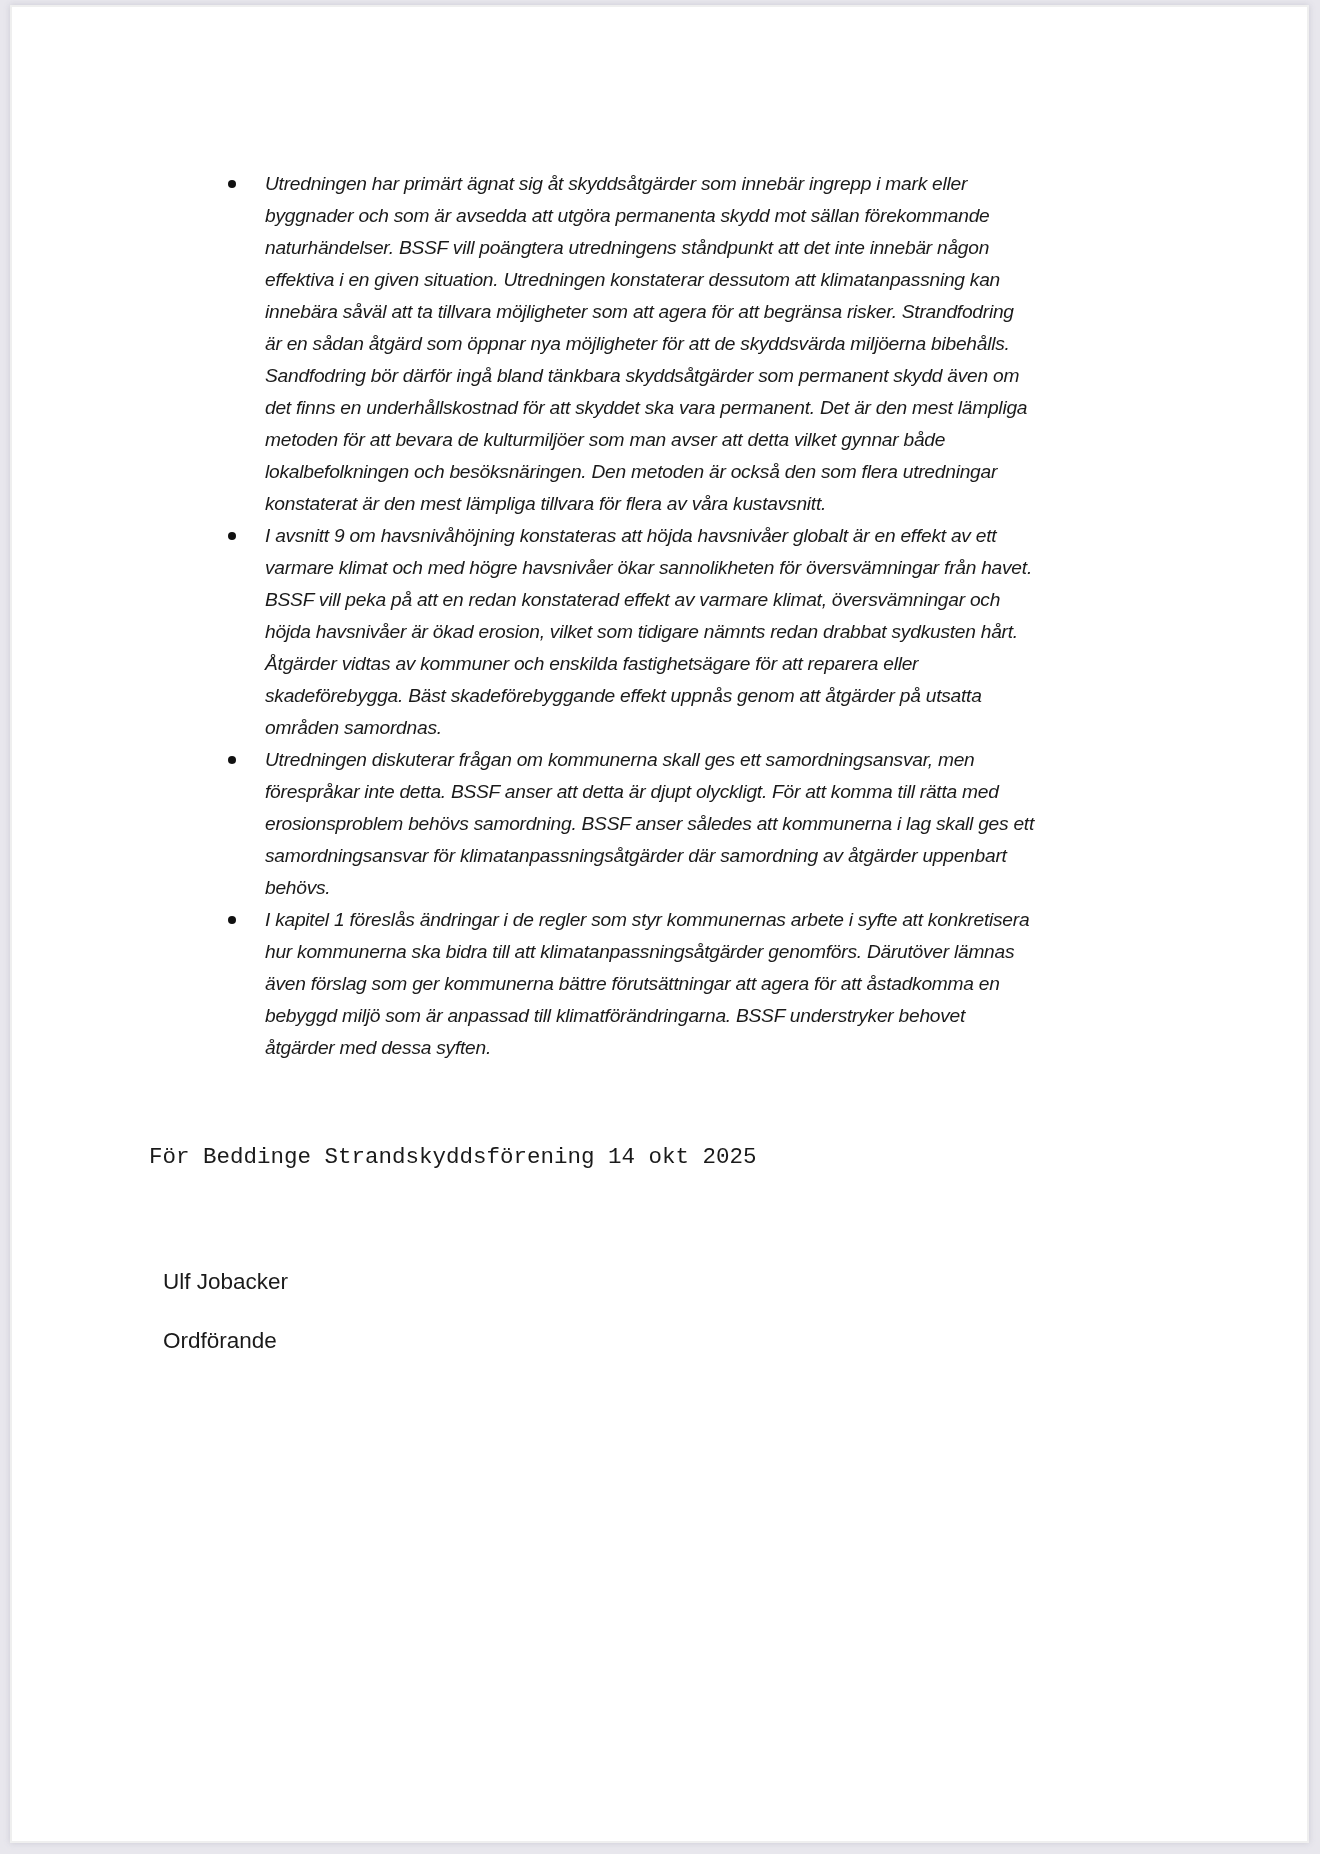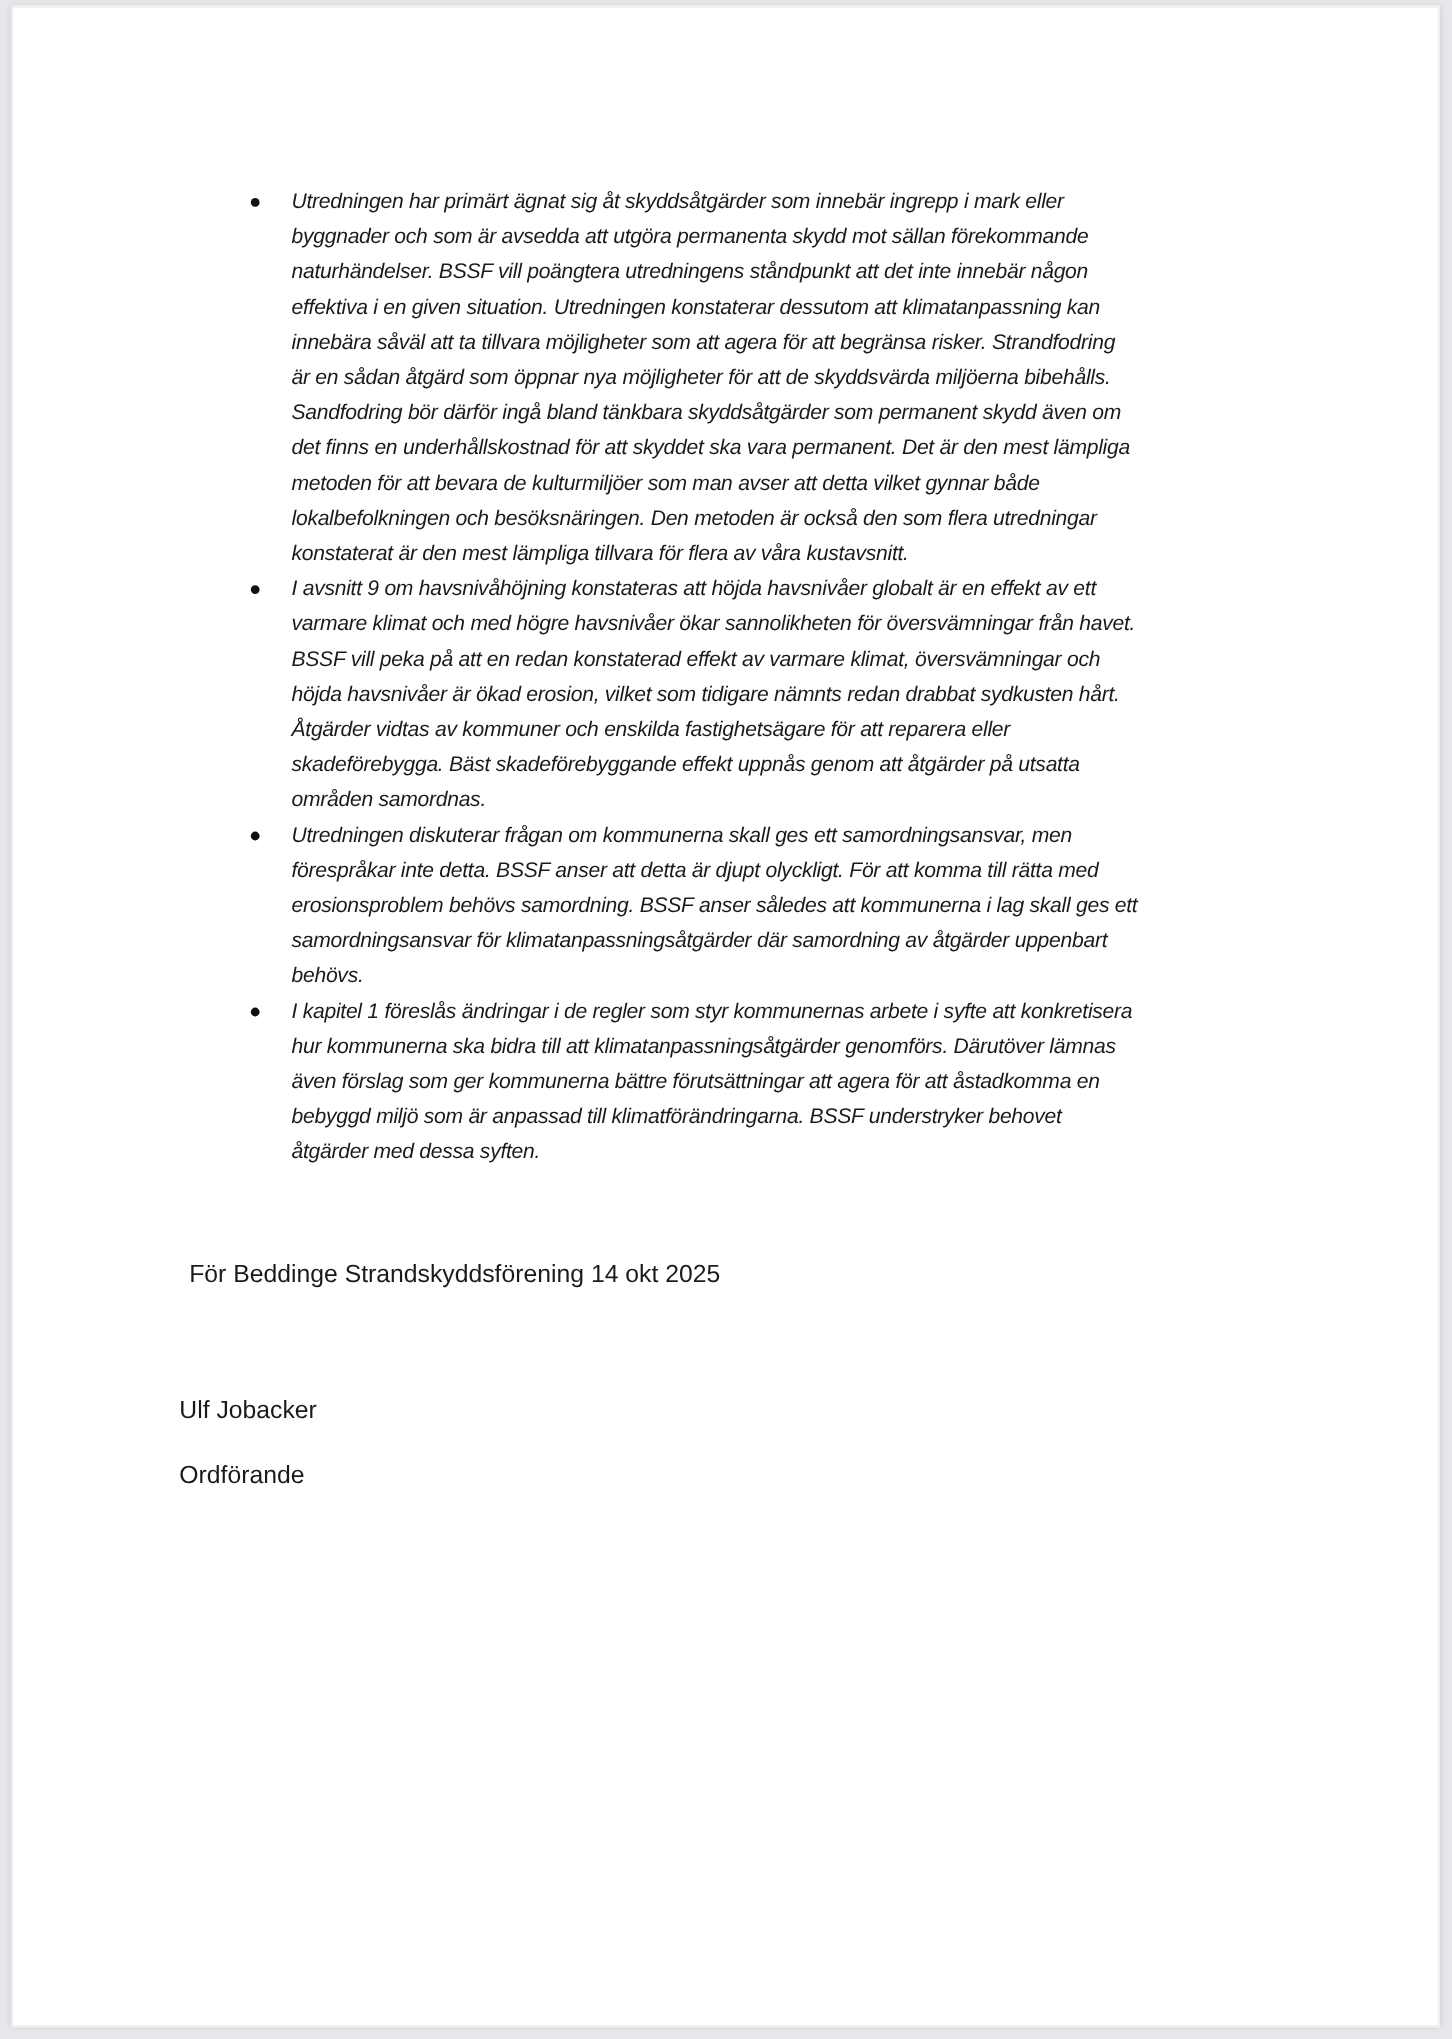--- a/index.html
+++ b/index.html
@@ -26,22 +26,22 @@
     width: 8px; height: 8px; border-radius: 50%;
     background: #111;
   }
   .bullet-lines { margin-left: 231px; }
   .line {
     display: block; height: 32px; line-height: 32px;
     font-size: 19.2px; font-style: italic;
     white-space: nowrap; letter-spacing: -0.25px;
   }
   .closing {
-    position: absolute; left: 160px; top: 1135px;
-    font-size: 22.5px; line-height: 31px; white-space: nowrap;
+    position: absolute; left: 137px; top: 1135px;
+    font-size: 22.5px; line-height: 31px; white-space: nowrap; font-family: Liberation Mono, monospace;
   }
   .sig { position: absolute; left: 151px; top: 1231px; font-size: 22.5px; line-height: 31px; white-space: nowrap; }
   .sig span { display: block; margin-top: 28px; }
 </style>
 </head>
 <body>
 
 <div class="page">
   <div class="bullets">
 

